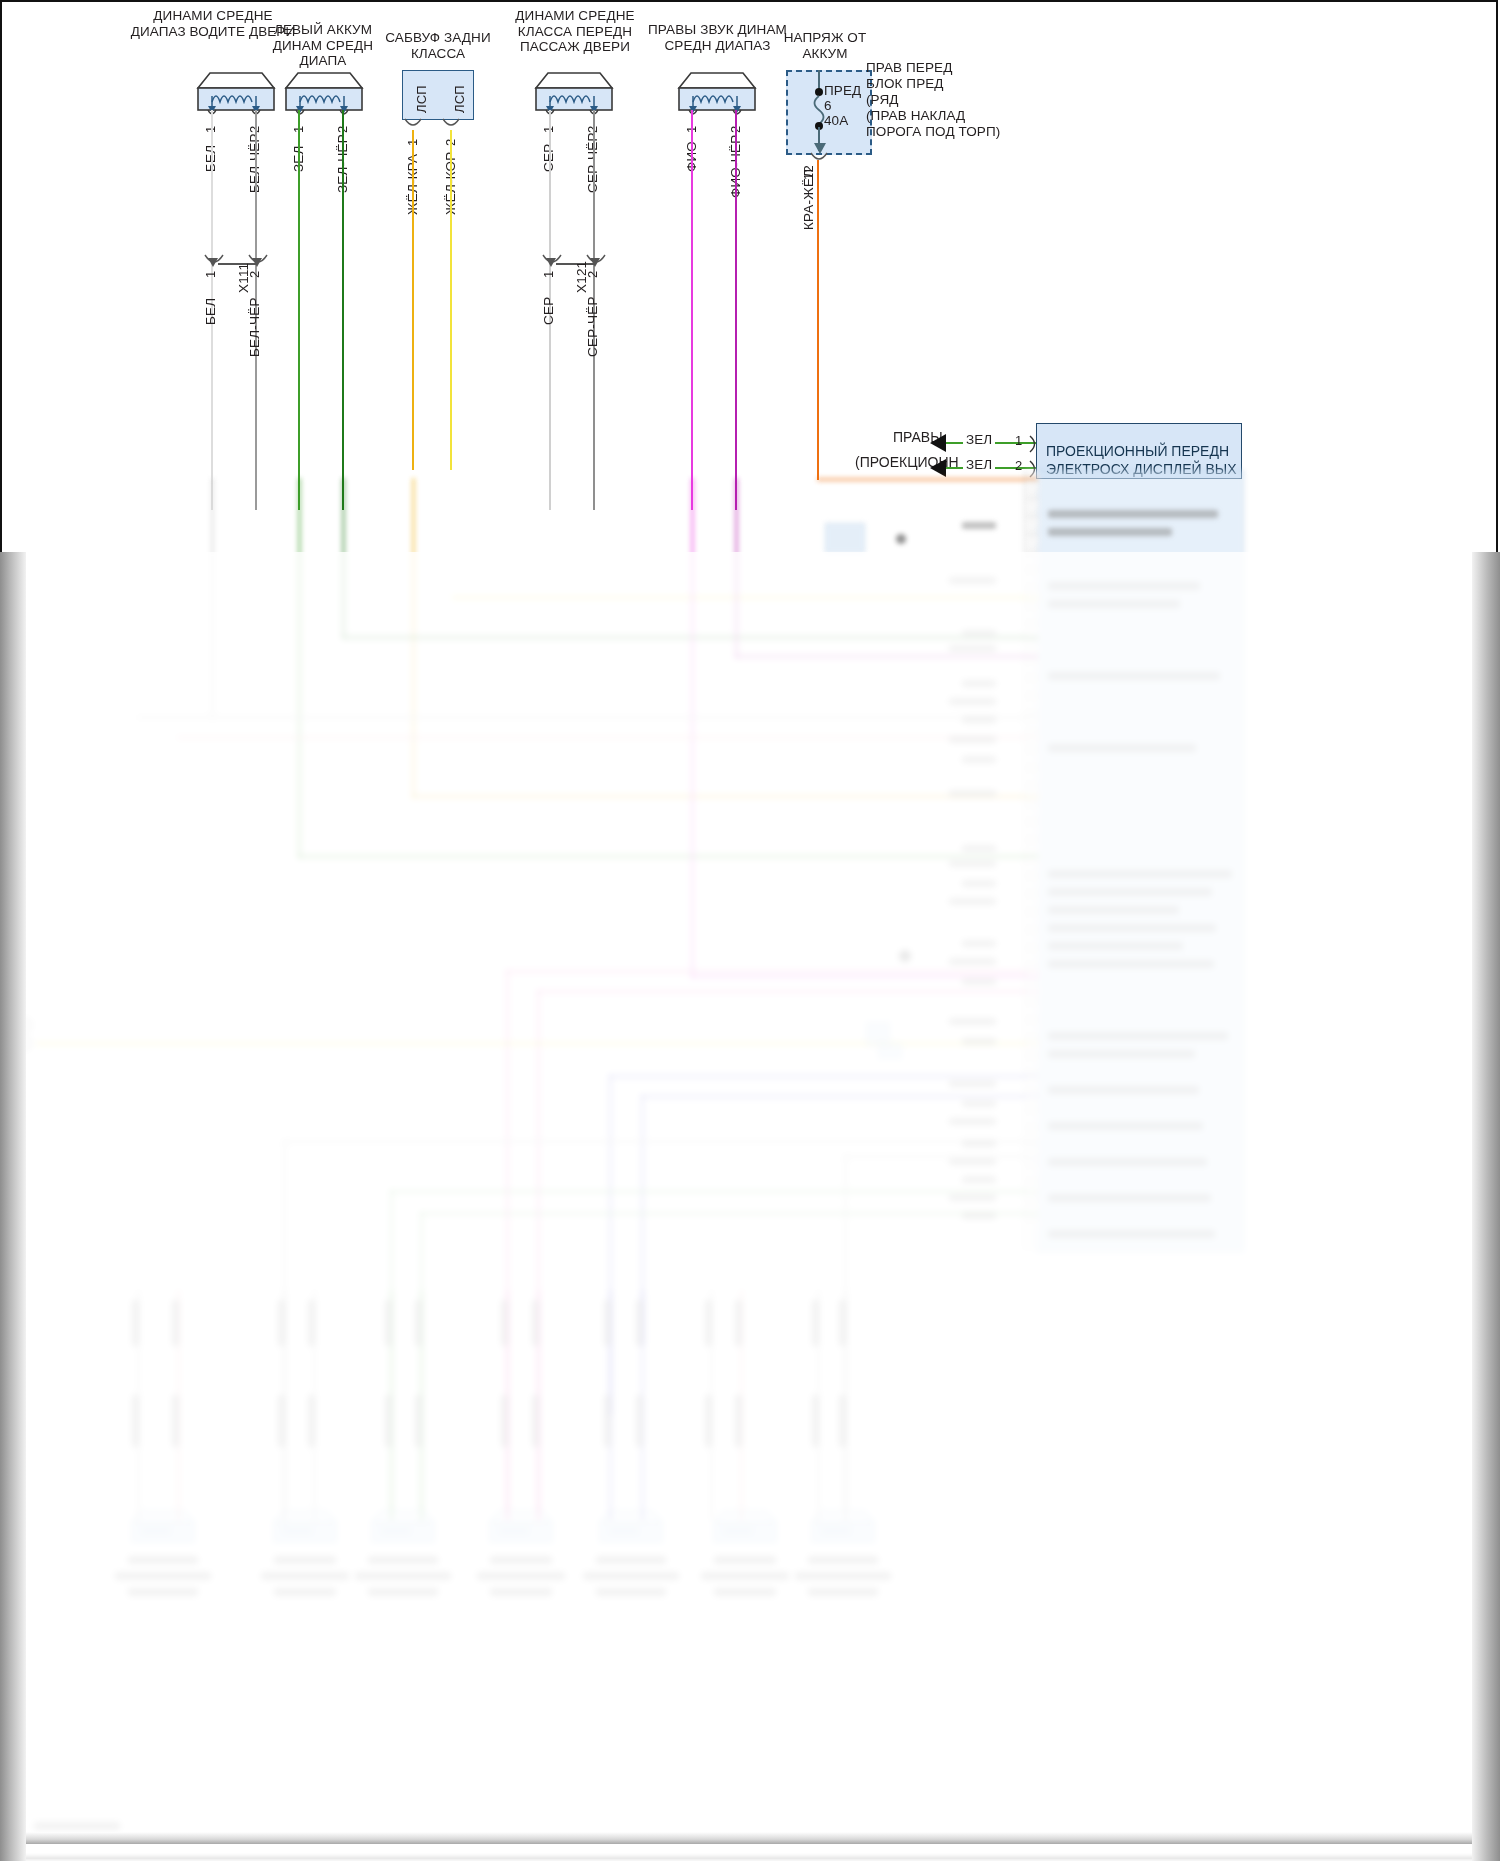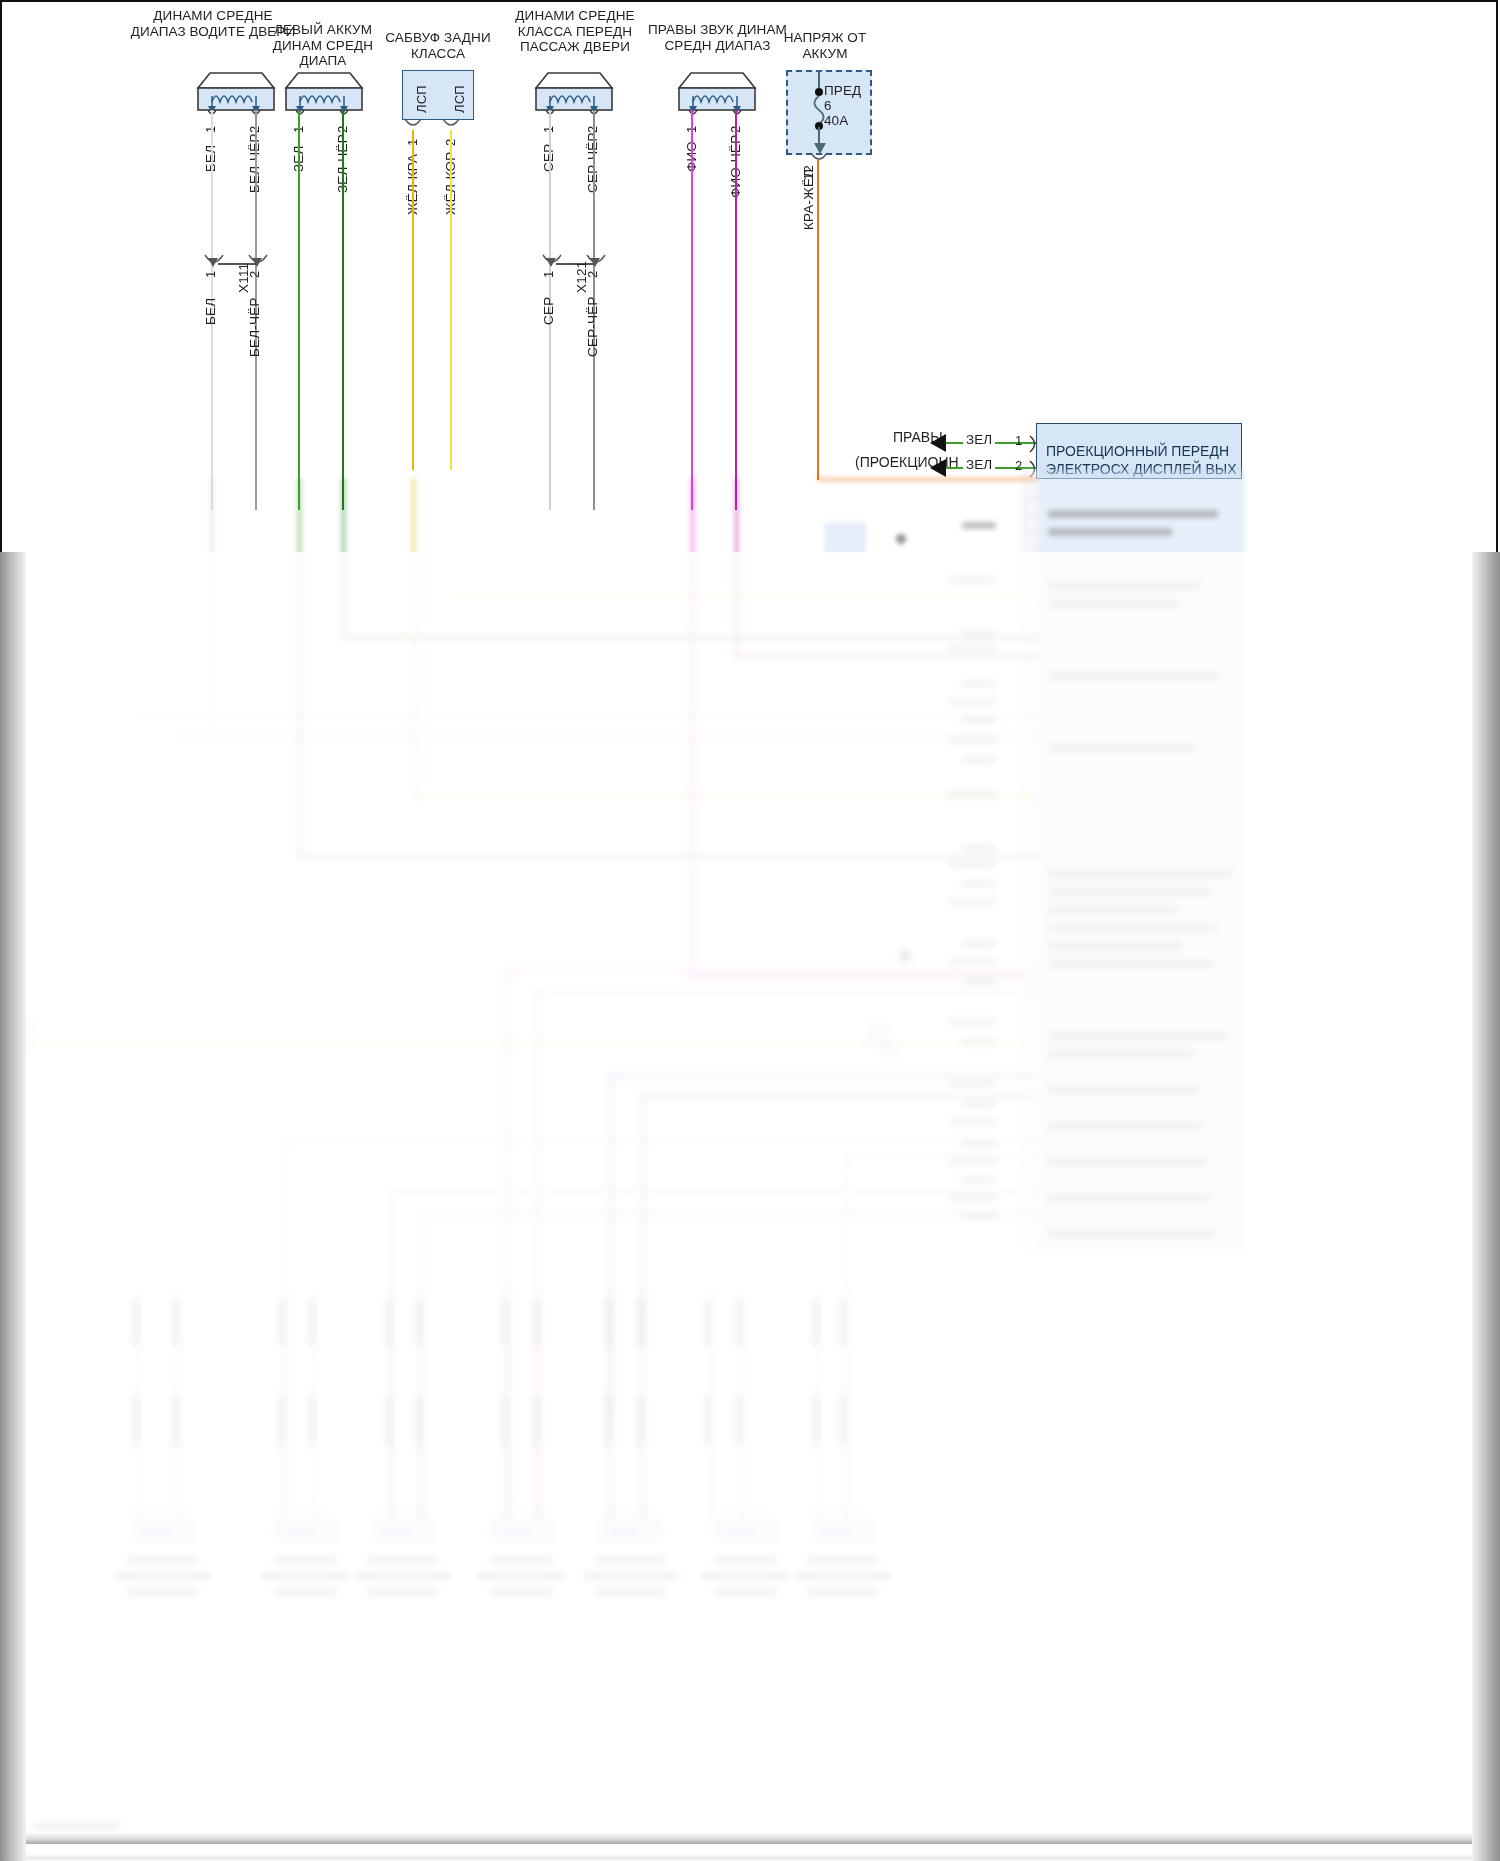--- a/index.html
+++ b/index.html
@@ -245,20 +245,25 @@
     </div>
     <div class="conn-arc" style="left:808px;top:152px;">
       <svg width="22" height="14" viewBox="0 0 22 14">
           <path d="M3,1 q8,12 16,0" fill="none" stroke="#555" stroke-width="1.4"></path>
         </svg>
     </div>
     <div class="vlbl" style="left:801px;top:180px;">12</div>
     <div class="vlbl" style="left:801px;top:230px;font-size:13.5px;">КРА-ЖЁЛ</div>
     <div class="wire" style="left:817px;top:160px;height:320px;background:#ef7010;"></div>
 
+    <div class="lbl lbl-l" style="left:866px;top:60px;width:200px;text-align:left;line-height:16px;">ПРАВ ПЕРЕД
+БЛОК ПРЕД
+(РЯД
+(ПРАВ НАКЛАД
+ПОРОГА ПОД ТОРП)</div>
 
     <div class="sigtxt" style="left:893px;top:429px;">ПРАВЫ</div>
     <div class="sigtxt" style="left:855px;top:454px;">(ПРОЕКЦИОНН</div>
 
     <div class="arrowL" style="left:930px;top:434px;"></div>
     <div class="arrowL" style="left:930px;top:459px;"></div>
 
     <div class="hline" style="left:946px;top:442px;width:90px;background:#3d9e29;"></div>
     <div class="hline" style="left:946px;top:467px;width:90px;background:#3d9e29;"></div>
 

